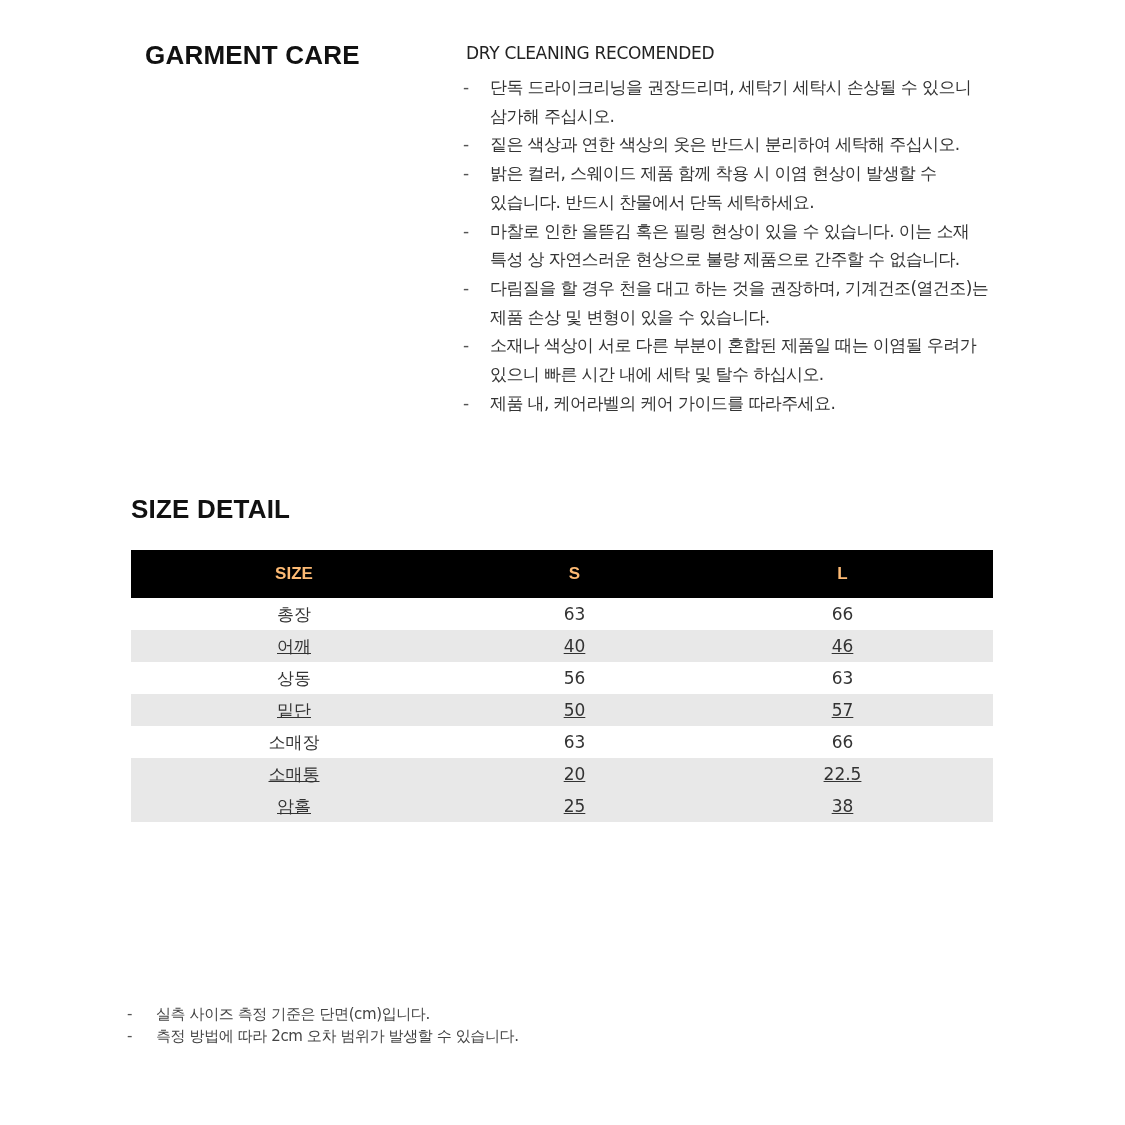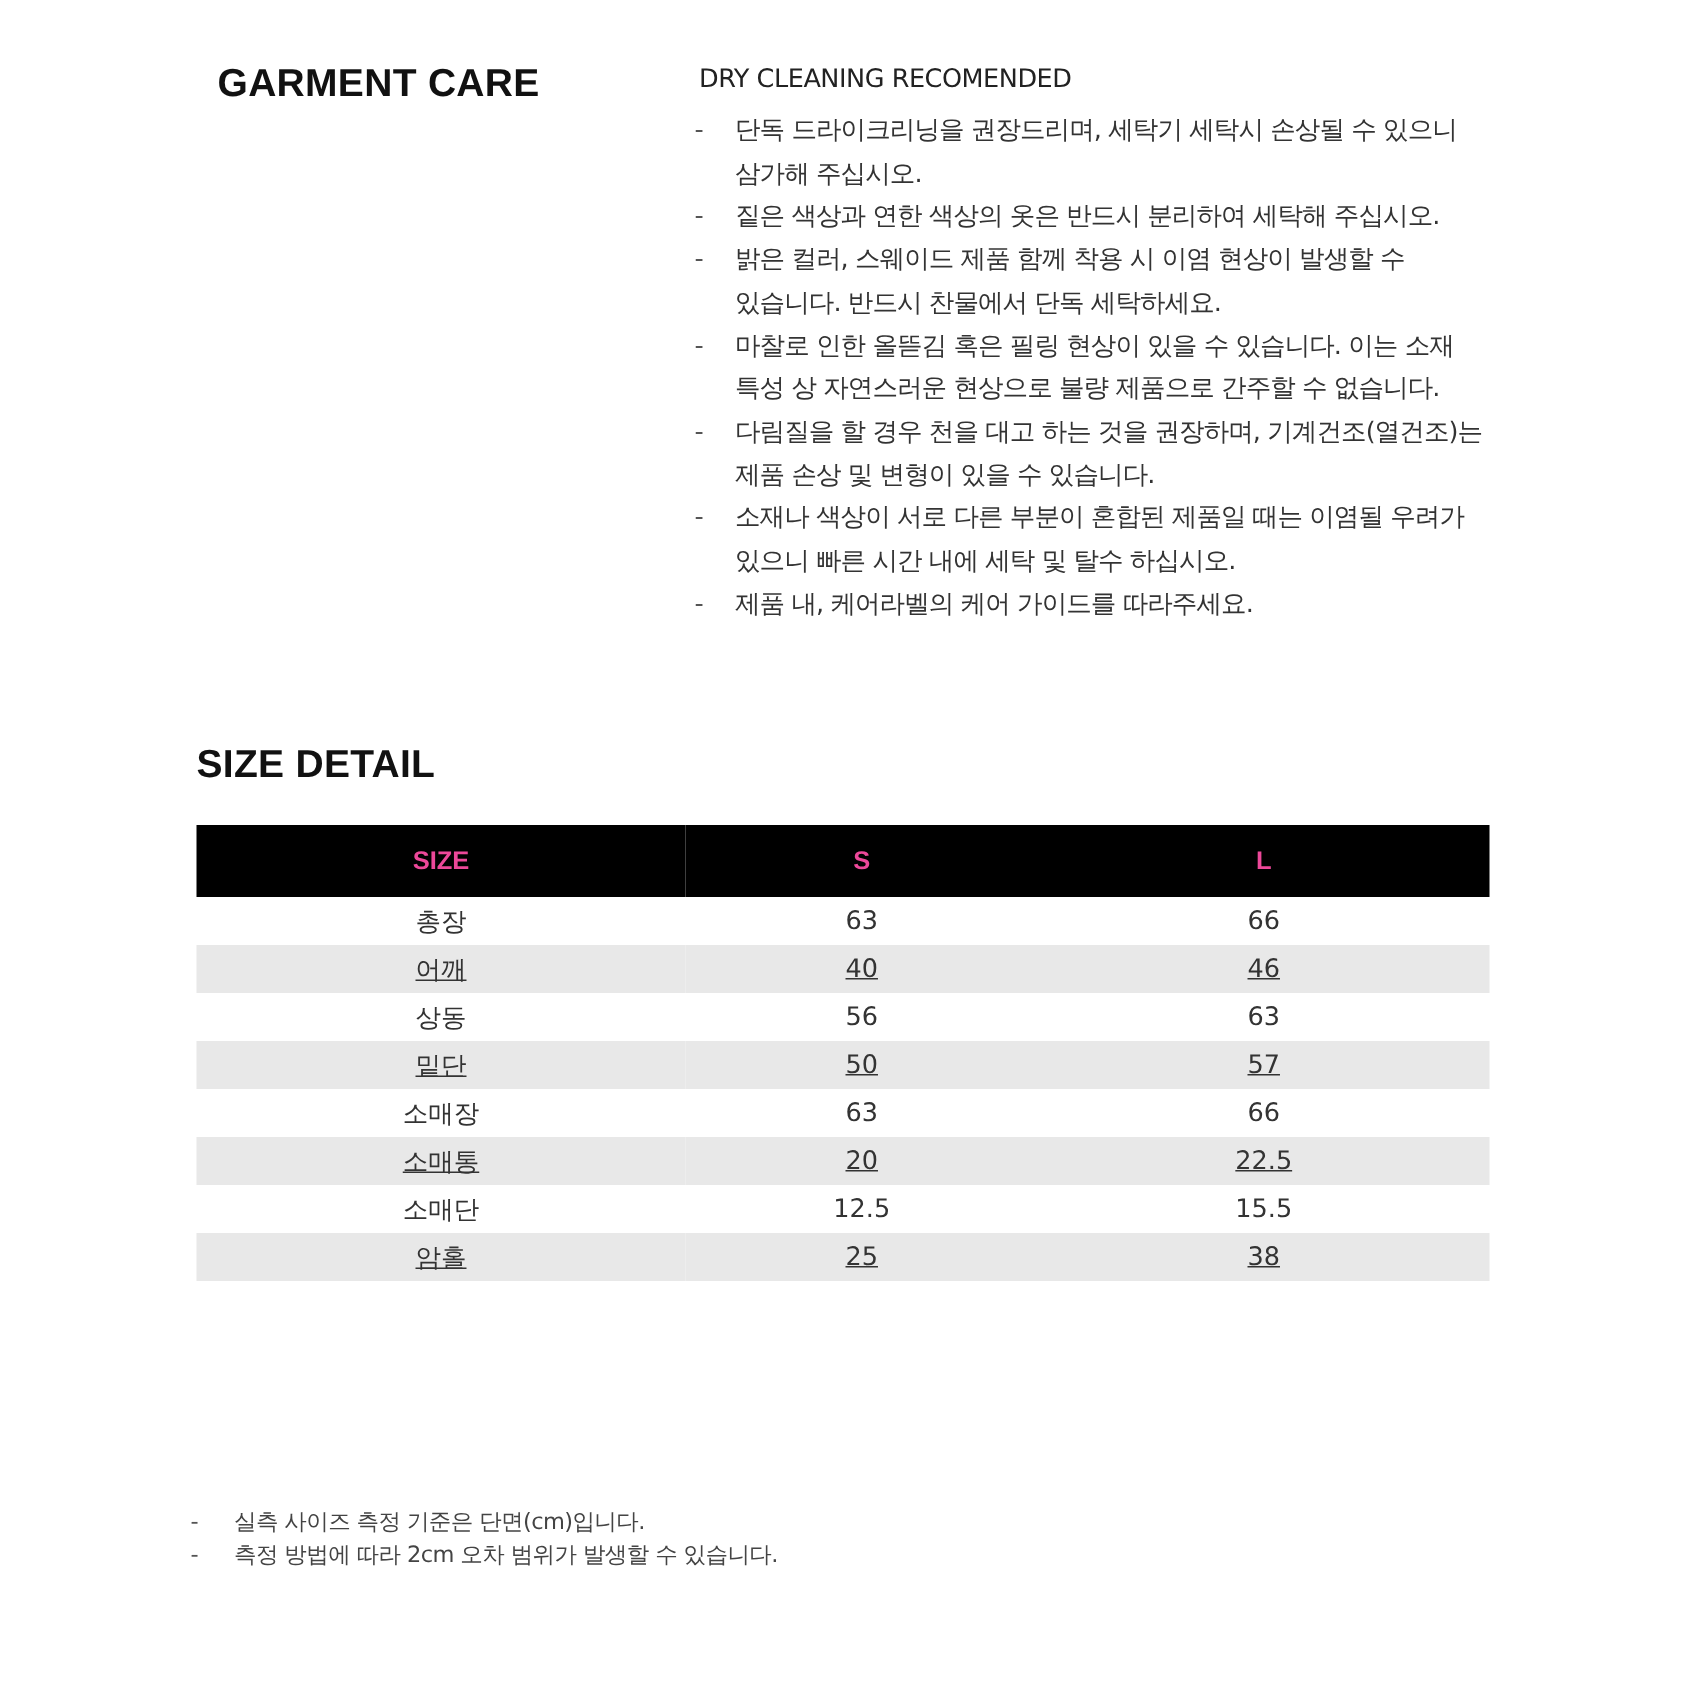--- a/index.html
+++ b/index.html
@@ -67,21 +67,21 @@
     .size-table {
       position: absolute;
       left: 131px;
       top: 550px;
       width: 862px;
       border-collapse: collapse;
       table-layout: fixed;
     }
     .size-table th {
       background: #000000;
-      color: #ec4899;
+      color: #fdba74;
       font-family: "Liberation Sans", sans-serif;
       font-weight: 700;
       font-size: 17px;
       height: 48px;
       padding: 0;
       text-align: center;
     }
     .size-table td {
       height: 32px;
       padding: 0;
@@ -201,25 +201,20 @@
     </tr>
     <tr>
       <td>소매장</td>
       <td>63</td>
       <td>66</td>
     </tr>
     <tr class="alt">
       <td>소매통</td>
       <td>20</td>
       <td>22.5</td>
-    </tr>
-    <tr>
-      <td>소매단</td>
-      <td>12.5</td>
-      <td>15.5</td>
     </tr>
     <tr class="alt">
       <td>암홀</td>
       <td>25</td>
       <td>38</td>
     </tr>
   </tbody>
 </table>
 
 <ul class="notes">

